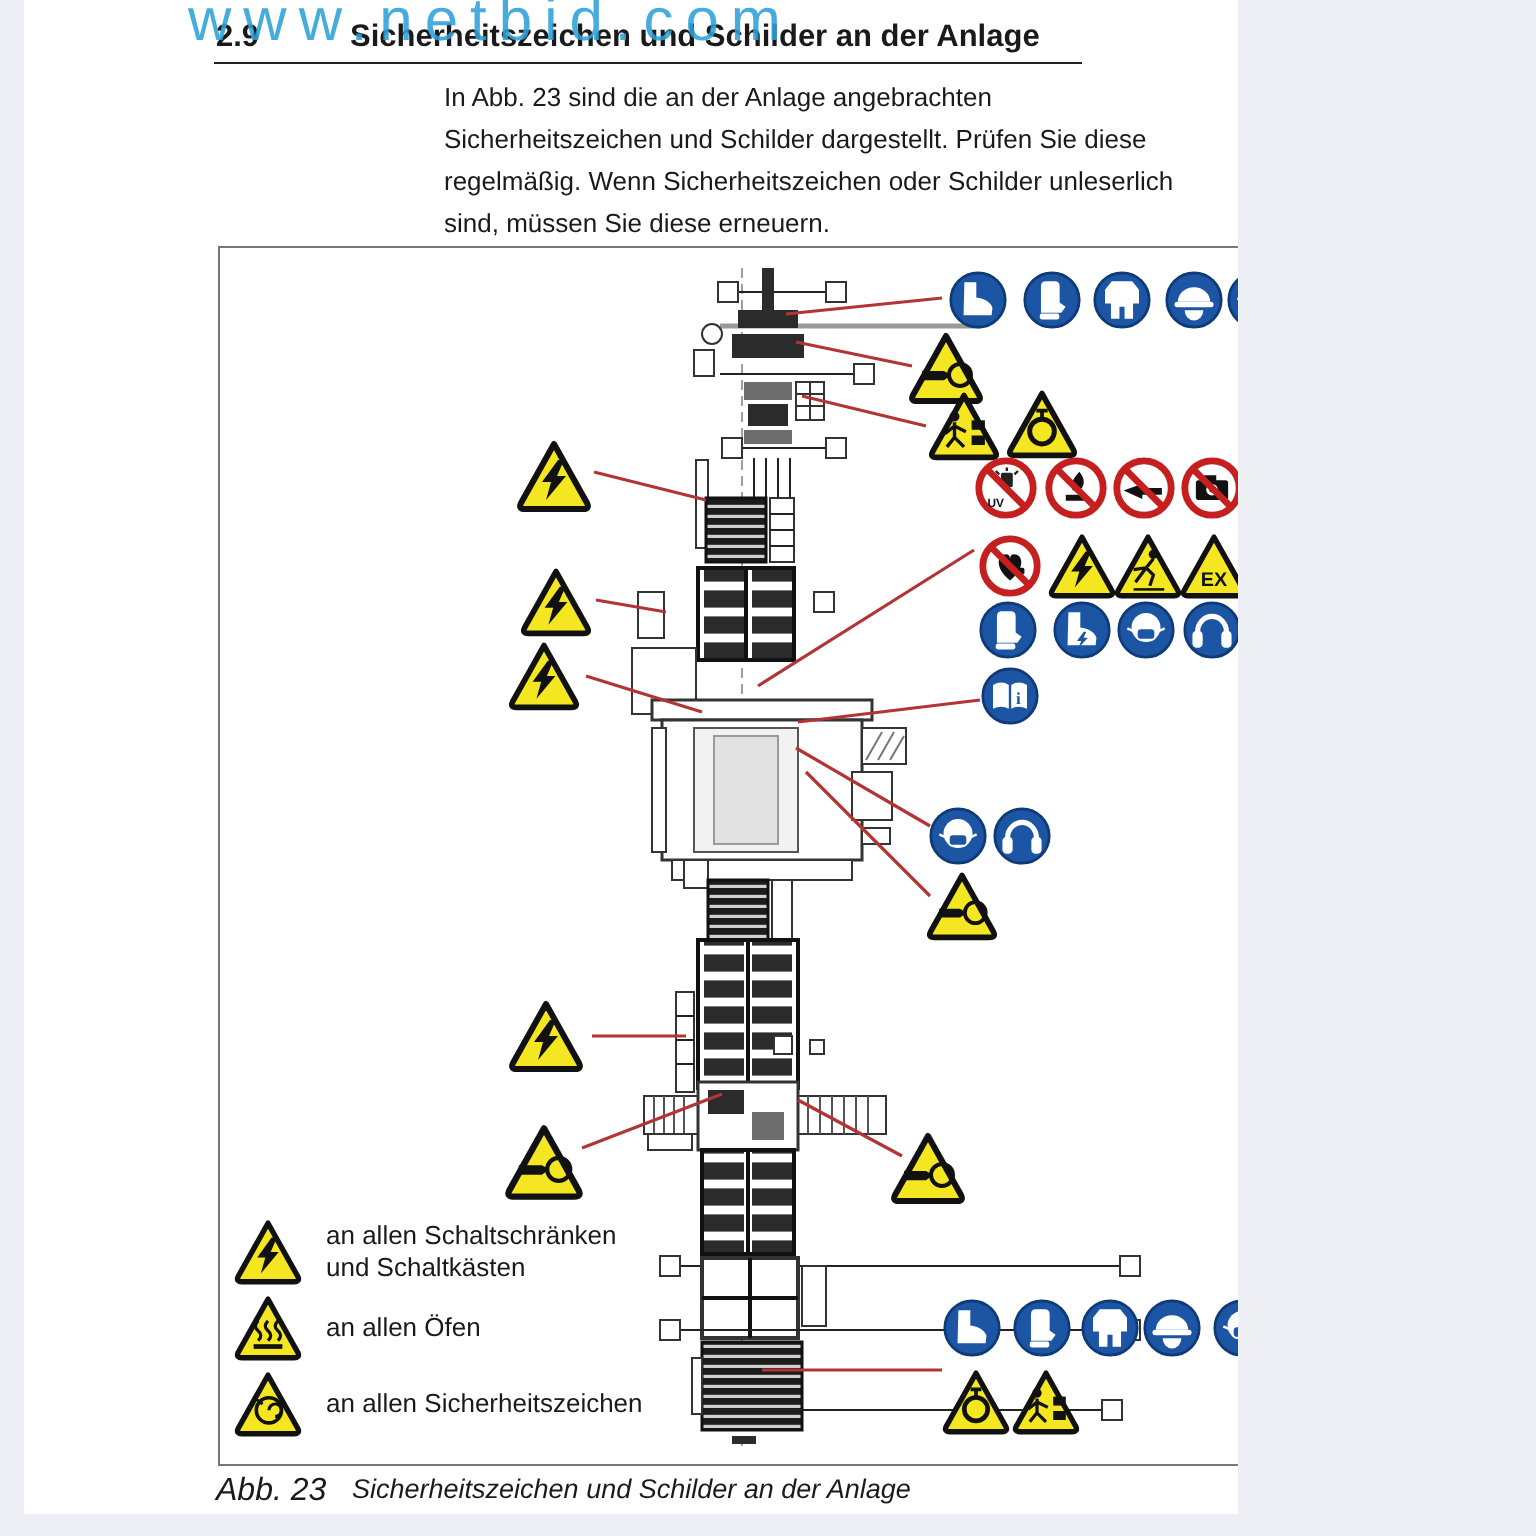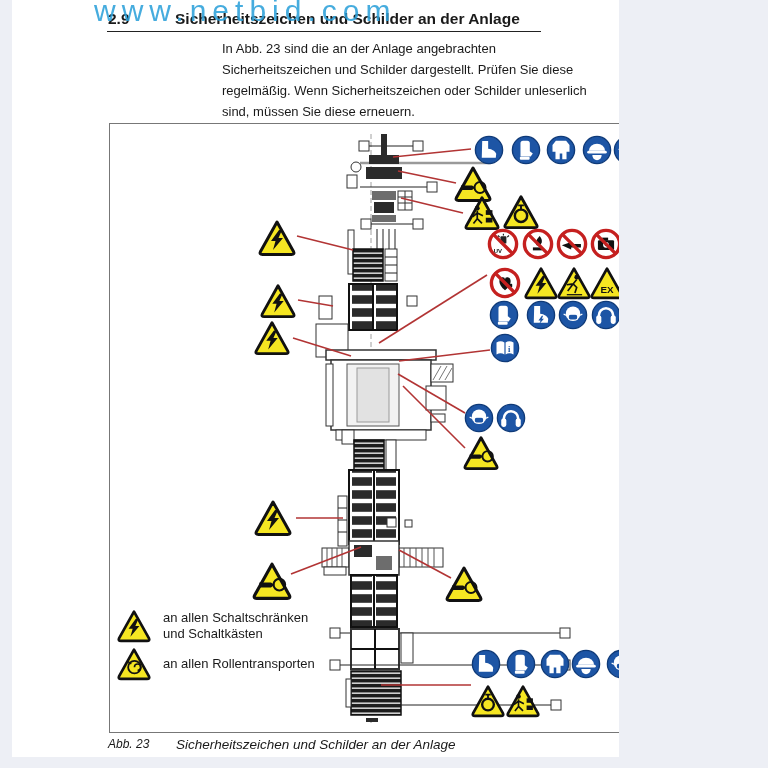--- a/index.html
+++ b/index.html
@@ -10,21 +10,21 @@
   .h-num{position:absolute;left:108px;top:10px;font-size:15.5px;font-weight:bold;}
   .h-title{position:absolute;left:175px;top:10px;font-size:15.5px;font-weight:bold;}
   .h-rule{position:absolute;left:107px;top:31px;width:434px;border-top:1.6px solid #222;}
   .intro{position:absolute;left:222px;top:38px;width:430px;font-size:13px;line-height:21px;white-space:pre-line;}
   .figure{position:absolute;left:109px;top:123px;width:537px;height:610px;border:1.5px solid #777;box-sizing:border-box;background:#fff;}
   .figure svg.main{position:absolute;left:0;top:0;}
   .legend{position:absolute;left:6px;top:484px;width:250px;}
   .legend-row{display:flex;align-items:center;gap:11px;margin-bottom:2px;}
   .legend-row svg{flex:0 0 auto;}
   .legend-label{font-size:13px;line-height:16px;white-space:pre-line;}
-  .cap-num{position:absolute;left:108px;top:737px;font-size:12px;font-style:italic;}
+  .cap-num{position:absolute;left:108px;top:737px;font-size:16px;font-style:italic;}
   .cap-text{position:absolute;left:176px;top:737px;font-size:13.5px;font-style:italic;}
   .leader{stroke:#b23434;stroke-width:1.6;}
   .mach{stroke:#222;fill:none;stroke-width:1;}
   .wbox{fill:#fff;stroke:#333;}
   .dk{fill:#2b2b2b;stroke:none;}
   .gy{fill:#6d6d6d;stroke:none;}
 </style>
 </head>
 <body>
 
@@ -331,22 +331,28 @@
     <div class="legend">
       <div class="legend-row">
         <svg width="36" height="36" viewBox="0 0 40 40">
             <use href="#sym-warning-electrical"></use>
           </svg>
         <div class="legend-label">an allen Schaltschränken
 und Schaltkästen</div>
       </div>
       <div class="legend-row">
         <svg width="36" height="36" viewBox="0 0 40 40">
+            <use href="#sym-warning-hot"></use>
+          </svg>
+        <div class="legend-label">an allen Öfen</div>
+      </div>
+      <div class="legend-row">
+        <svg width="36" height="36" viewBox="0 0 40 40">
             <use href="#sym-warning-roller"></use>
           </svg>
-        <div class="legend-label">an allen Rollentransporten</div>
+        <div class="legend-label">an allen Sicherheitszeichen</div>
       </div>
     </div>
   </div>
 
   <div class="cap-num">Abb. 23</div>
   <div class="cap-text">Sicherheitszeichen und Schilder an der Anlage</div>
 </div>
 
 </body></html>

